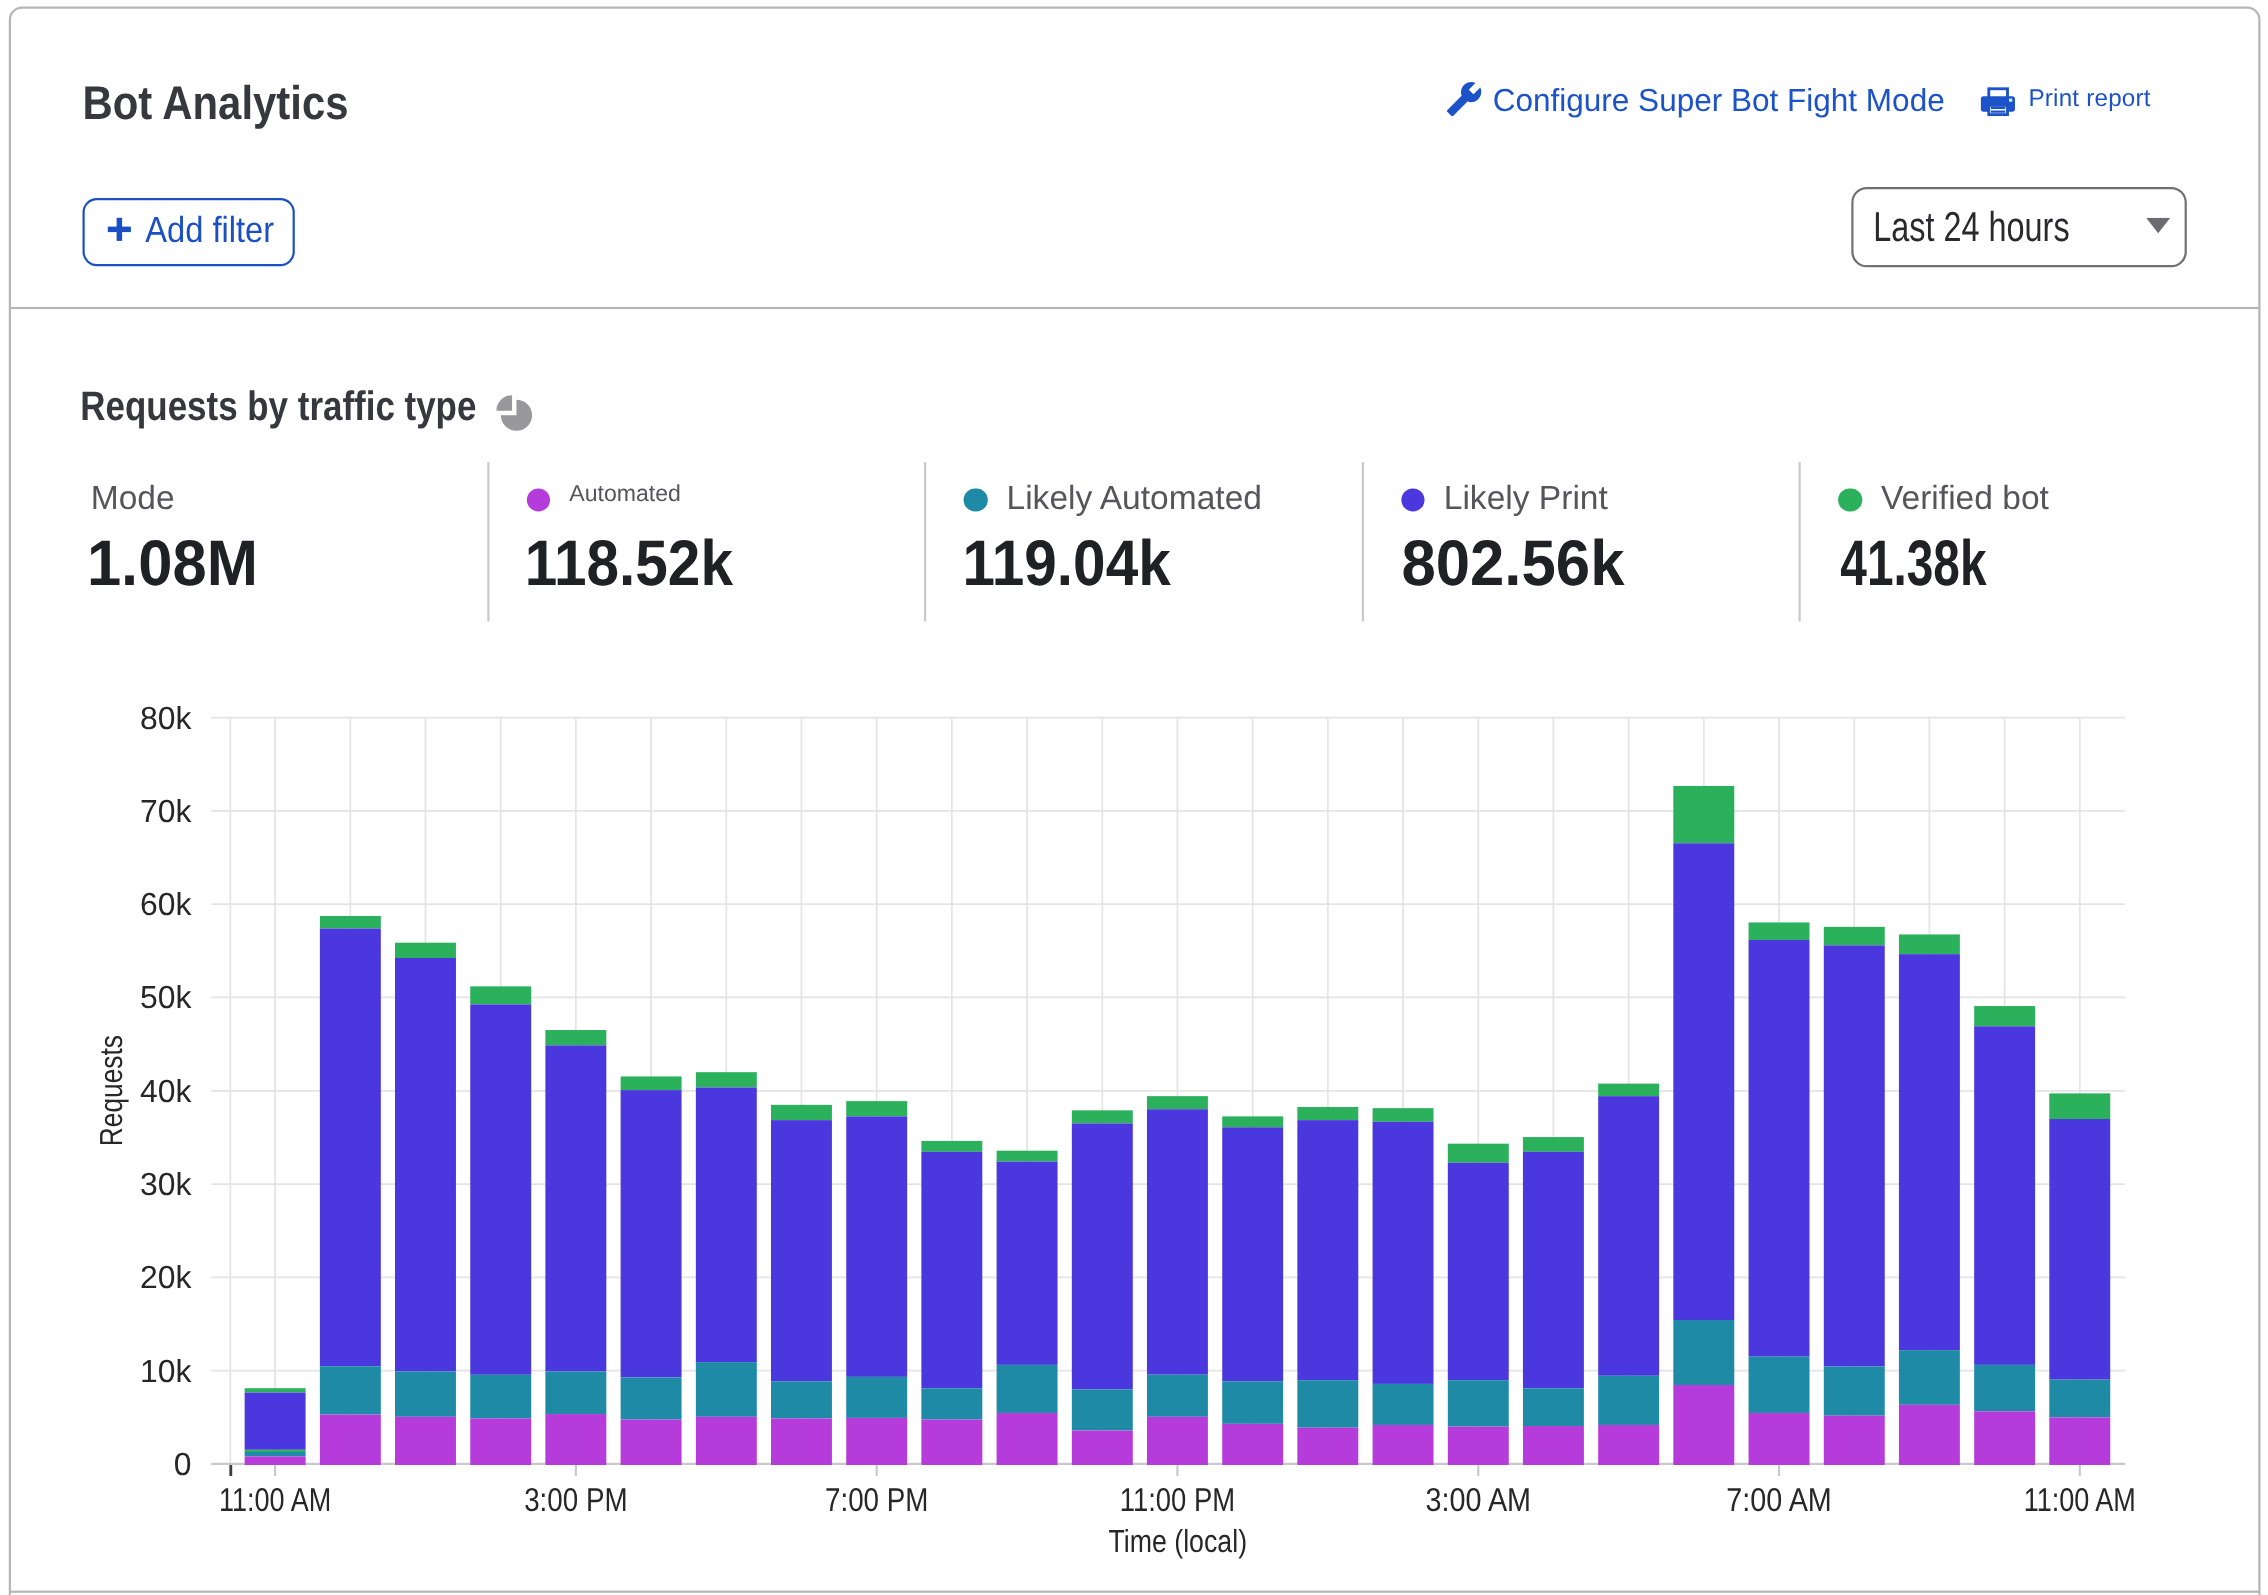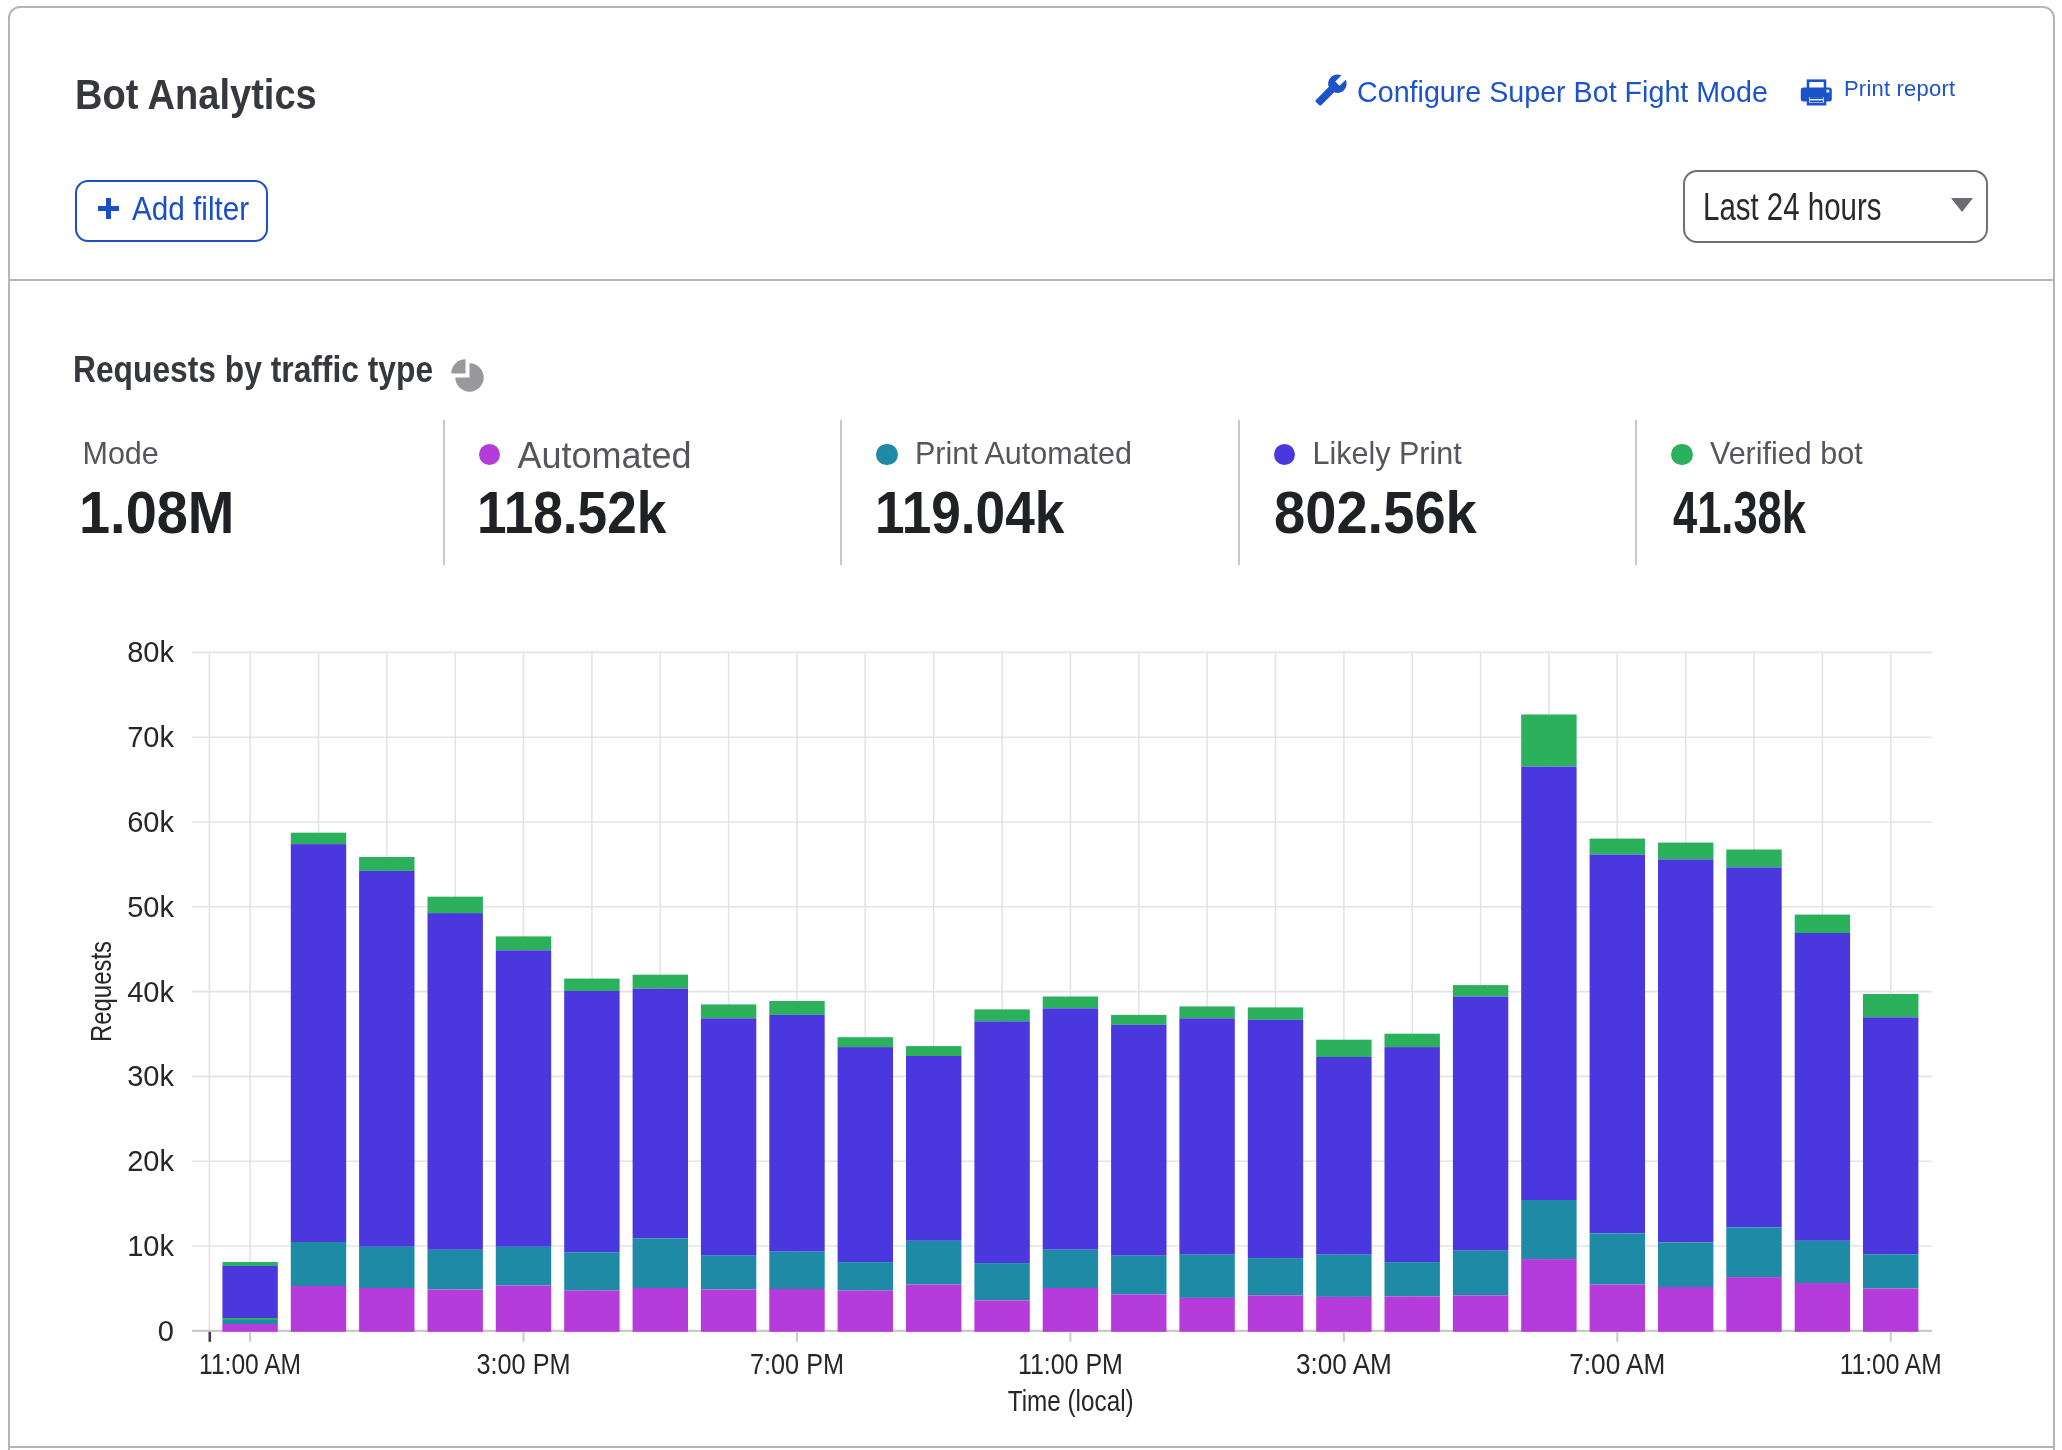--- a/index.html
+++ b/index.html
@@ -42,24 +42,24 @@
 <path fill="#98989d" d="M 16.5 16.5 L 2.3 16.5 A 14.2 14.2 0 0 1 16.5 2.3 Z"></path>
 </svg>
 
 <div class="abs" style="left:443px;top:420px;width:1.6px;height:145px;background:#c9c9cd"></div>
 <div class="abs" style="left:840px;top:420px;width:1.6px;height:145px;background:#c9c9cd"></div>
 <div class="abs" style="left:1238px;top:420px;width:1.6px;height:145px;background:#c9c9cd"></div>
 <div class="abs" style="left:1635px;top:420px;width:1.6px;height:145px;background:#c9c9cd"></div>
 <div class="abs" style="left:82.5px;top:437.5px;font-size:30.5px;color:#55555b">Mode</div>
 <div class="abs" style="left:79.0px;top:483.6px;font-size:58.5px;font-weight:700;color:#202125;transform:scaleX(0.956);transform-origin:0 0">1.08M</div>
 <div class="abs" style="left:478.5px;top:443.5px;width:21.5px;height:21.5px;border-radius:50%;background:#b63bdb"></div>
-<div class="abs" style="left:517.5px;top:437.5px;font-size:36px;color:#55555b">Automated</div>
+<div class="abs" style="left:517.5px;top:437.5px;font-size:21px;color:#55555b">Automated</div>
 <div class="abs" style="left:477.0px;top:483.6px;font-size:58.5px;font-weight:700;color:#202125;transform:scaleX(0.909);transform-origin:0 0">118.52k</div>
 <div class="abs" style="left:876.0px;top:443.5px;width:21.5px;height:21.5px;border-radius:50%;background:#1f8aa6"></div>
-<div class="abs" style="left:915.0px;top:437.5px;font-size:30.5px;color:#55555b">Print Automated</div>
+<div class="abs" style="left:915.0px;top:437.5px;font-size:30.5px;color:#55555b">Likely Automated</div>
 <div class="abs" style="left:875.0px;top:483.6px;font-size:58.5px;font-weight:700;color:#202125;transform:scaleX(0.909);transform-origin:0 0">119.04k</div>
 <div class="abs" style="left:1273.5px;top:443.5px;width:21.5px;height:21.5px;border-radius:50%;background:#4a38de"></div>
 <div class="abs" style="left:1312.5px;top:437.5px;font-size:30.5px;color:#55555b">Likely Print</div>
 <div class="abs" style="left:1274.0px;top:483.6px;font-size:58.5px;font-weight:700;color:#202125;transform:scaleX(0.959);transform-origin:0 0">802.56k</div>
 <div class="abs" style="left:1671.0px;top:443.5px;width:21.5px;height:21.5px;border-radius:50%;background:#2bb05c"></div>
 <div class="abs" style="left:1710.0px;top:437.5px;font-size:30.5px;color:#55555b">Verified bot</div>
 <div class="abs" style="left:1673.0px;top:483.6px;font-size:58.5px;font-weight:700;color:#202125;transform:scaleX(0.743);transform-origin:0 0">41.38k</div>
 <svg style="position:absolute;left:0;top:0" width="2062" height="1450" viewBox="0 0 2062 1450">
 <line x1="192.0" y1="1246.0" x2="1932.0" y2="1246.0" stroke="#e3e4e6" stroke-width="1.6"></line>
 <line x1="192.0" y1="1161.2" x2="1932.0" y2="1161.2" stroke="#e3e4e6" stroke-width="1.6"></line>

